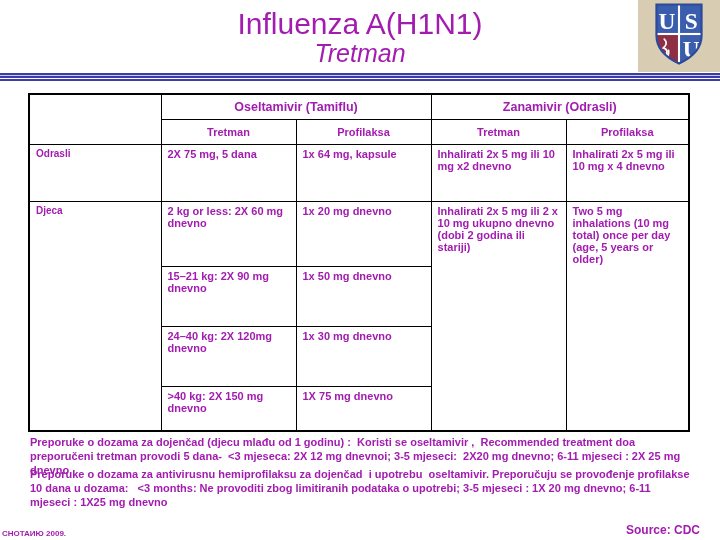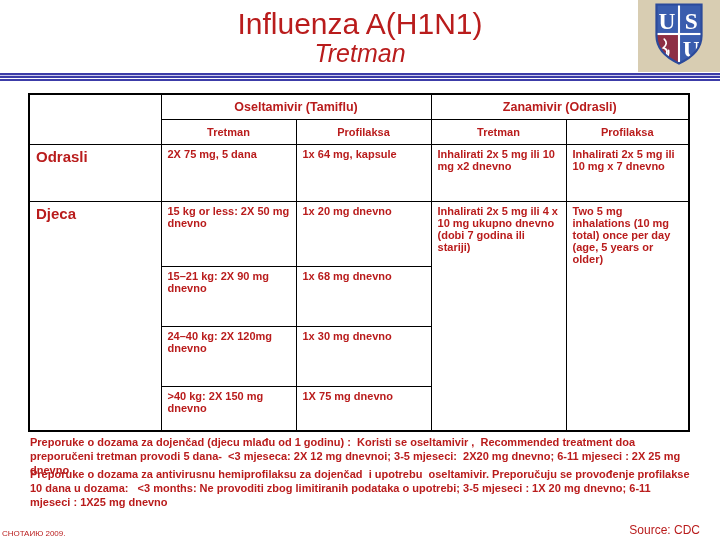--- a/index.html
+++ b/index.html
@@ -1,18 +1,18 @@
 <!DOCTYPE html>
 <html><head>
 <meta charset="utf-8">
 <style>
   html,body { margin:0; padding:0; background:#fff; }
   .slide {
     position:relative; width:720px; height:540px; background:#ffffff;
-    font-family:"Liberation Sans", sans-serif; color:#b91c1c; overflow:hidden;
+    font-family:"Liberation Sans", sans-serif; color:#a21caf; overflow:hidden;
   }
   
   .title-block { position:absolute; top:8px; left:0; width:100%; text-align:center; }
   .title { font-size:30px; line-height:1.05; letter-spacing:0px; }
   .subtitle { font-size:25px; font-style:italic; line-height:1.1; }
   
   .rule {
     position:absolute; top:72px; left:0; width:720px; height:9px;
     background:linear-gradient(
       #ffffff 0 1px,
@@ -33,35 +33,35 @@
     position:absolute; top:93px; left:28px; width:660px;
     border-collapse:collapse; table-layout:fixed;
     font-size:11px; font-weight:bold; border:2px solid #000;
   }
   .dose-table td, .dose-table th {
     border:1px solid #000; padding:3px 6px; vertical-align:top;
     text-align:left; overflow:hidden;
   }
   .dose-table th.gh { text-align:center; vertical-align:middle; font-size:12.5px; }
   .dose-table th.sh { text-align:center; vertical-align:middle; font-size:11px; }
-  .dose-table td.rowlabel { font-size:15px; }
+  .dose-table td.rowlabel { font-size:10px; }
   
   .note {
     position:absolute; left:30px; width:662px;
     font-size:11px; font-weight:bold; line-height:1.25; white-space:pre-wrap;
   }
   .note-1 { top:436px; }
   .note-2 { top:468px; }
   .footer-left {
     position:absolute; left:2px; bottom:2px;
-    font-size:8px; font-weight:normal; letter-spacing:0px;
+    font-size:8px; font-weight:bold; letter-spacing:0px;
   }
   .source {
     position:absolute; right:20px; bottom:3px;
-    font-size:12px; font-weight:normal;
+    font-size:12px; font-weight:bold;
   }
 </style>
 </head>
 <body>
 
 <div class="slide">
 
   <div class="title-block">
     <div class="title">Influenza A(H1N1)</div>
     <div class="subtitle">Tretman</div>
@@ -110,32 +110,32 @@
         <th class="sh">Tretman</th>
         <th class="sh">Profilaksa</th>
         <th class="sh">Tretman</th>
         <th class="sh">Profilaksa</th>
       </tr>
       <tr style="height:57px">
         <td class="rowlabel">Odrasli</td>
         <td>2X 75 mg, 5 dana</td>
         <td>1x 64 mg, kapsule</td>
         <td>Inhalirati 2x 5 mg  ili 10 mg x2 dnevno</td>
-        <td>Inhalirati 2x 5 mg ili 10 mg  x 7 dnevno</td>
+        <td>Inhalirati 2x 5 mg ili 10 mg  x 4 dnevno</td>
       </tr>
       <tr style="height:65px">
         <td class="rowlabel" rowspan="4">Djeca</td>
-        <td>15 kg or less: 2X 50 mg dnevno</td>
+        <td>2 kg or less: 2X 60 mg dnevno</td>
         <td>1x 20 mg dnevno</td>
-        <td rowspan="4">Inhalirati 2x 5 mg ili 4 x 10 mg ukupno dnevno  (dobi  7 godina ili stariji)</td>
+        <td rowspan="4">Inhalirati 2x 5 mg ili 2 x 10 mg ukupno dnevno  (dobi  2 godina ili stariji)</td>
         <td rowspan="4">Two 5 mg inhalations (10 mg total) once per day (age, 5 years or older)</td>
       </tr>
       <tr style="height:60px">
         <td>15–21 kg: 2X 90 mg dnevno</td>
-        <td>1x 68 mg dnevno</td>
+        <td>1x 50 mg dnevno</td>
       </tr>
       <tr style="height:60px">
         <td>24–40 kg: 2X  120mg dnevno</td>
         <td>1x 30 mg dnevno</td>
       </tr>
       <tr style="height:45px">
         <td>&gt;40 kg: 2X 150 mg dnevno</td>
         <td>1X 75 mg dnevno</td>
       </tr>
     </tbody>

